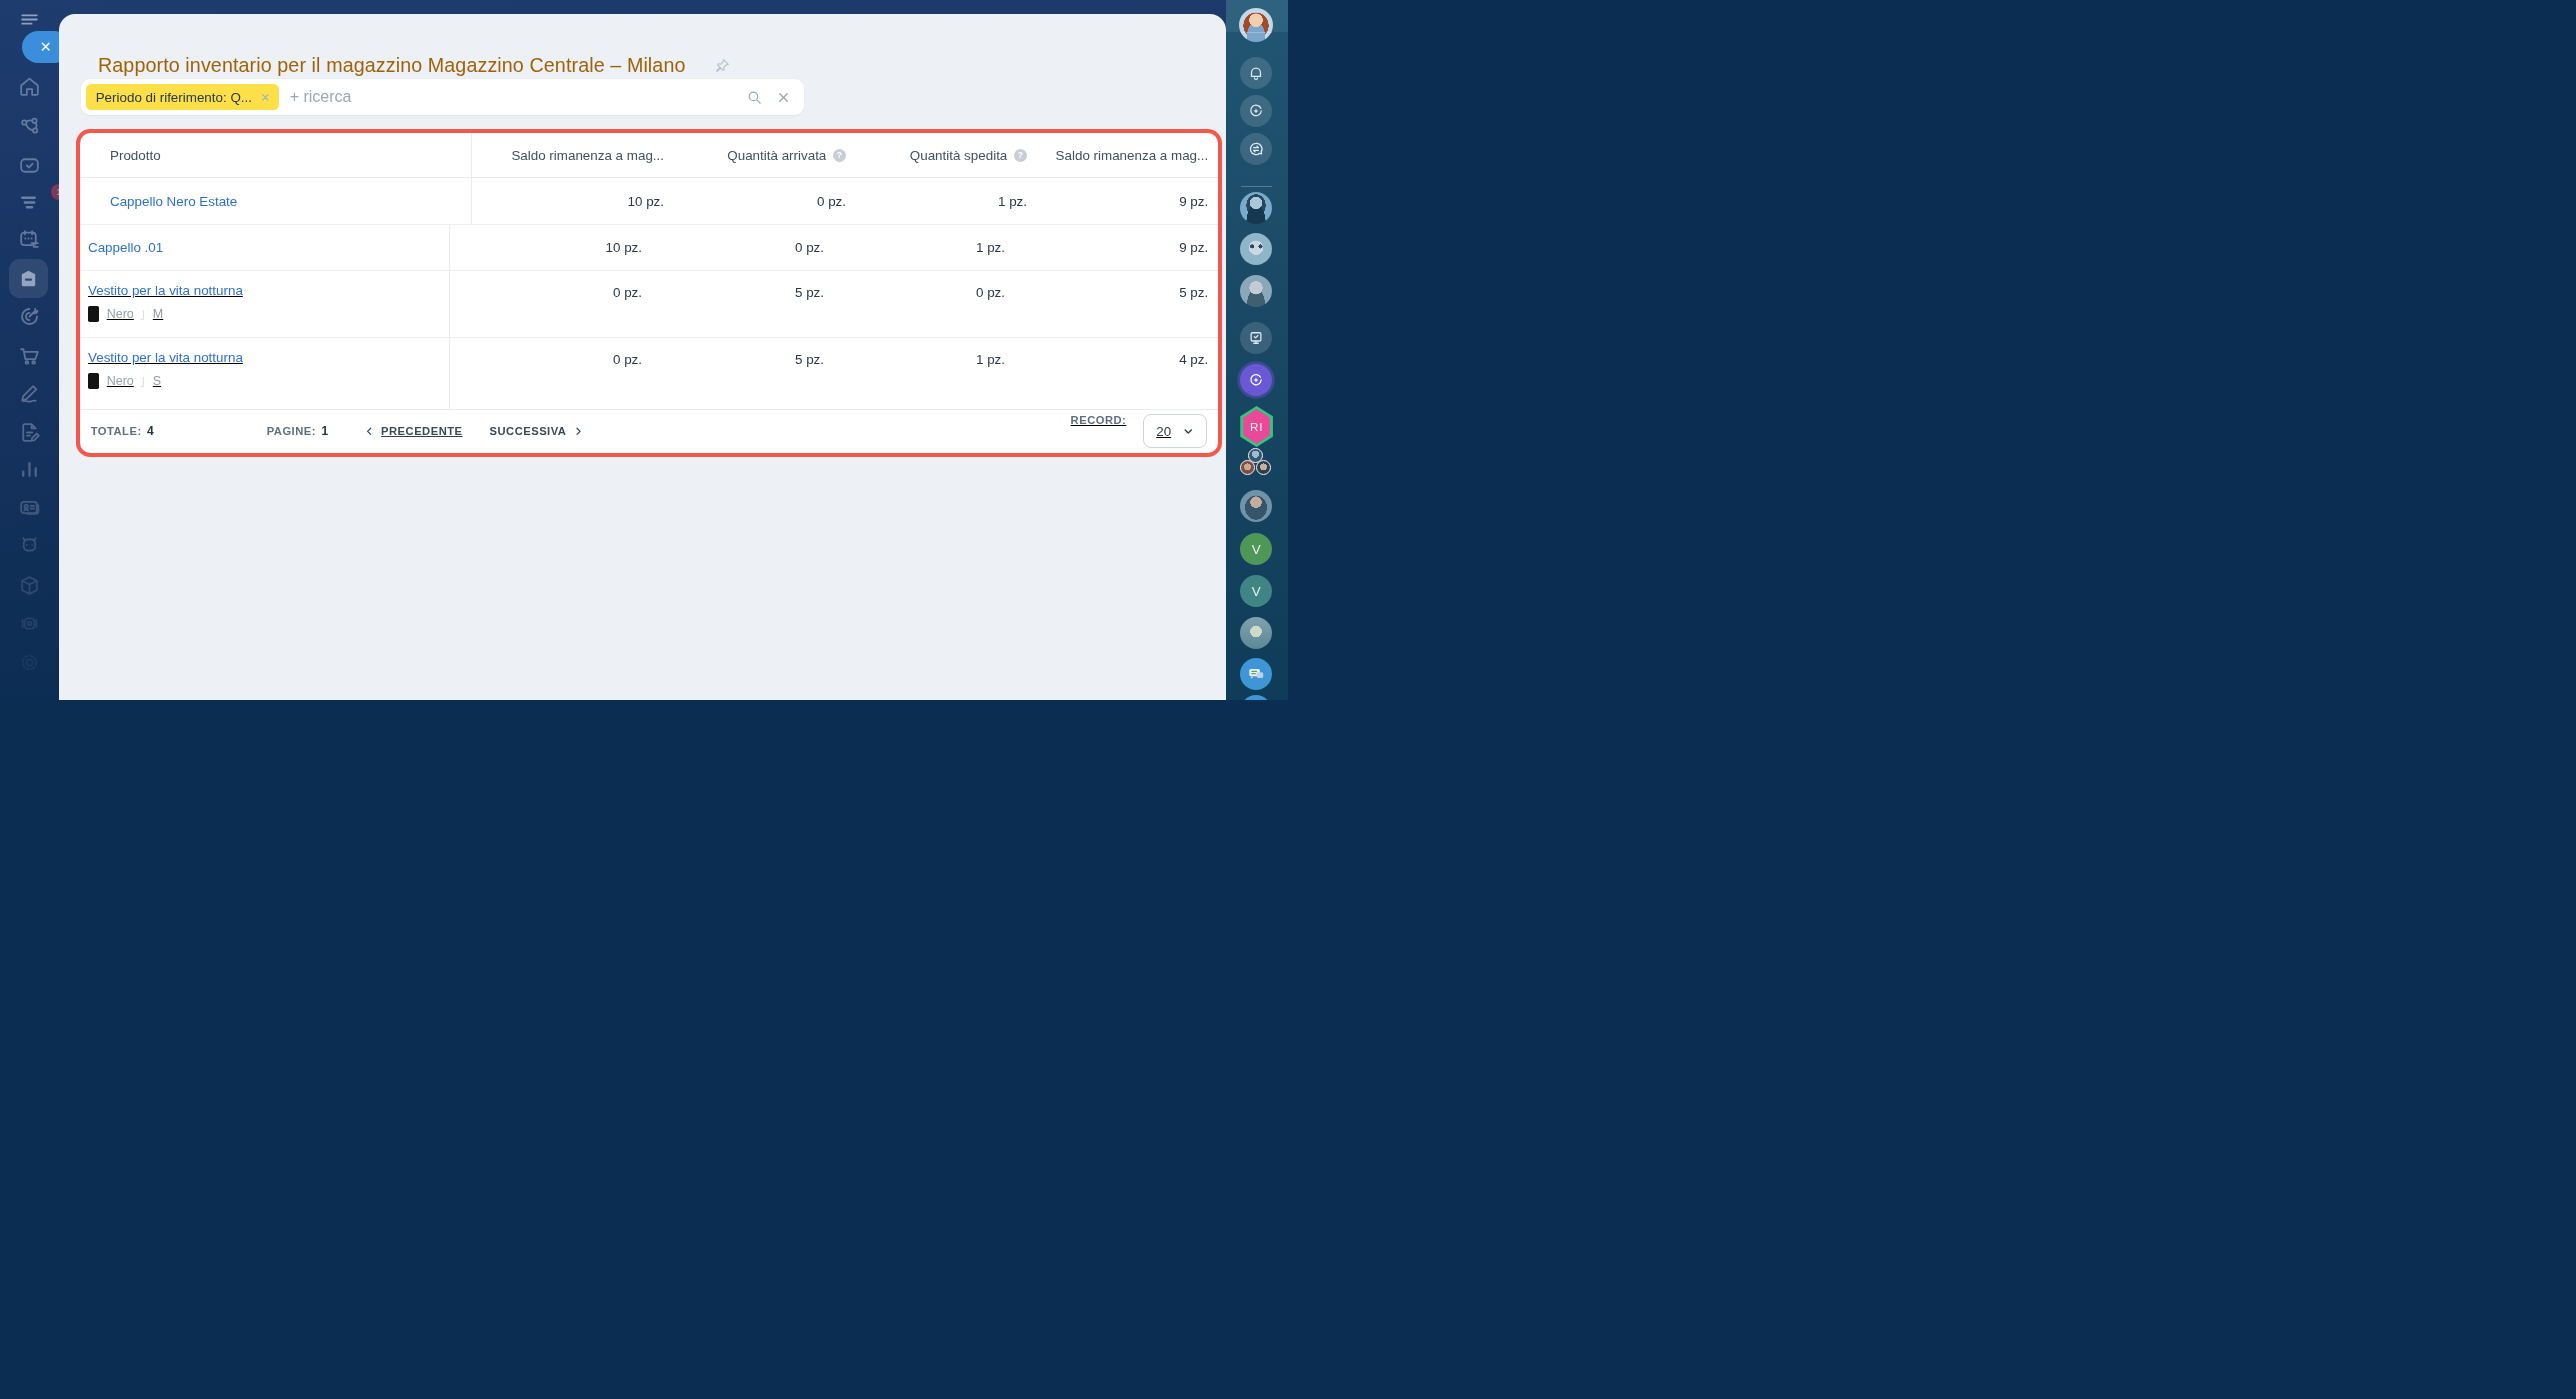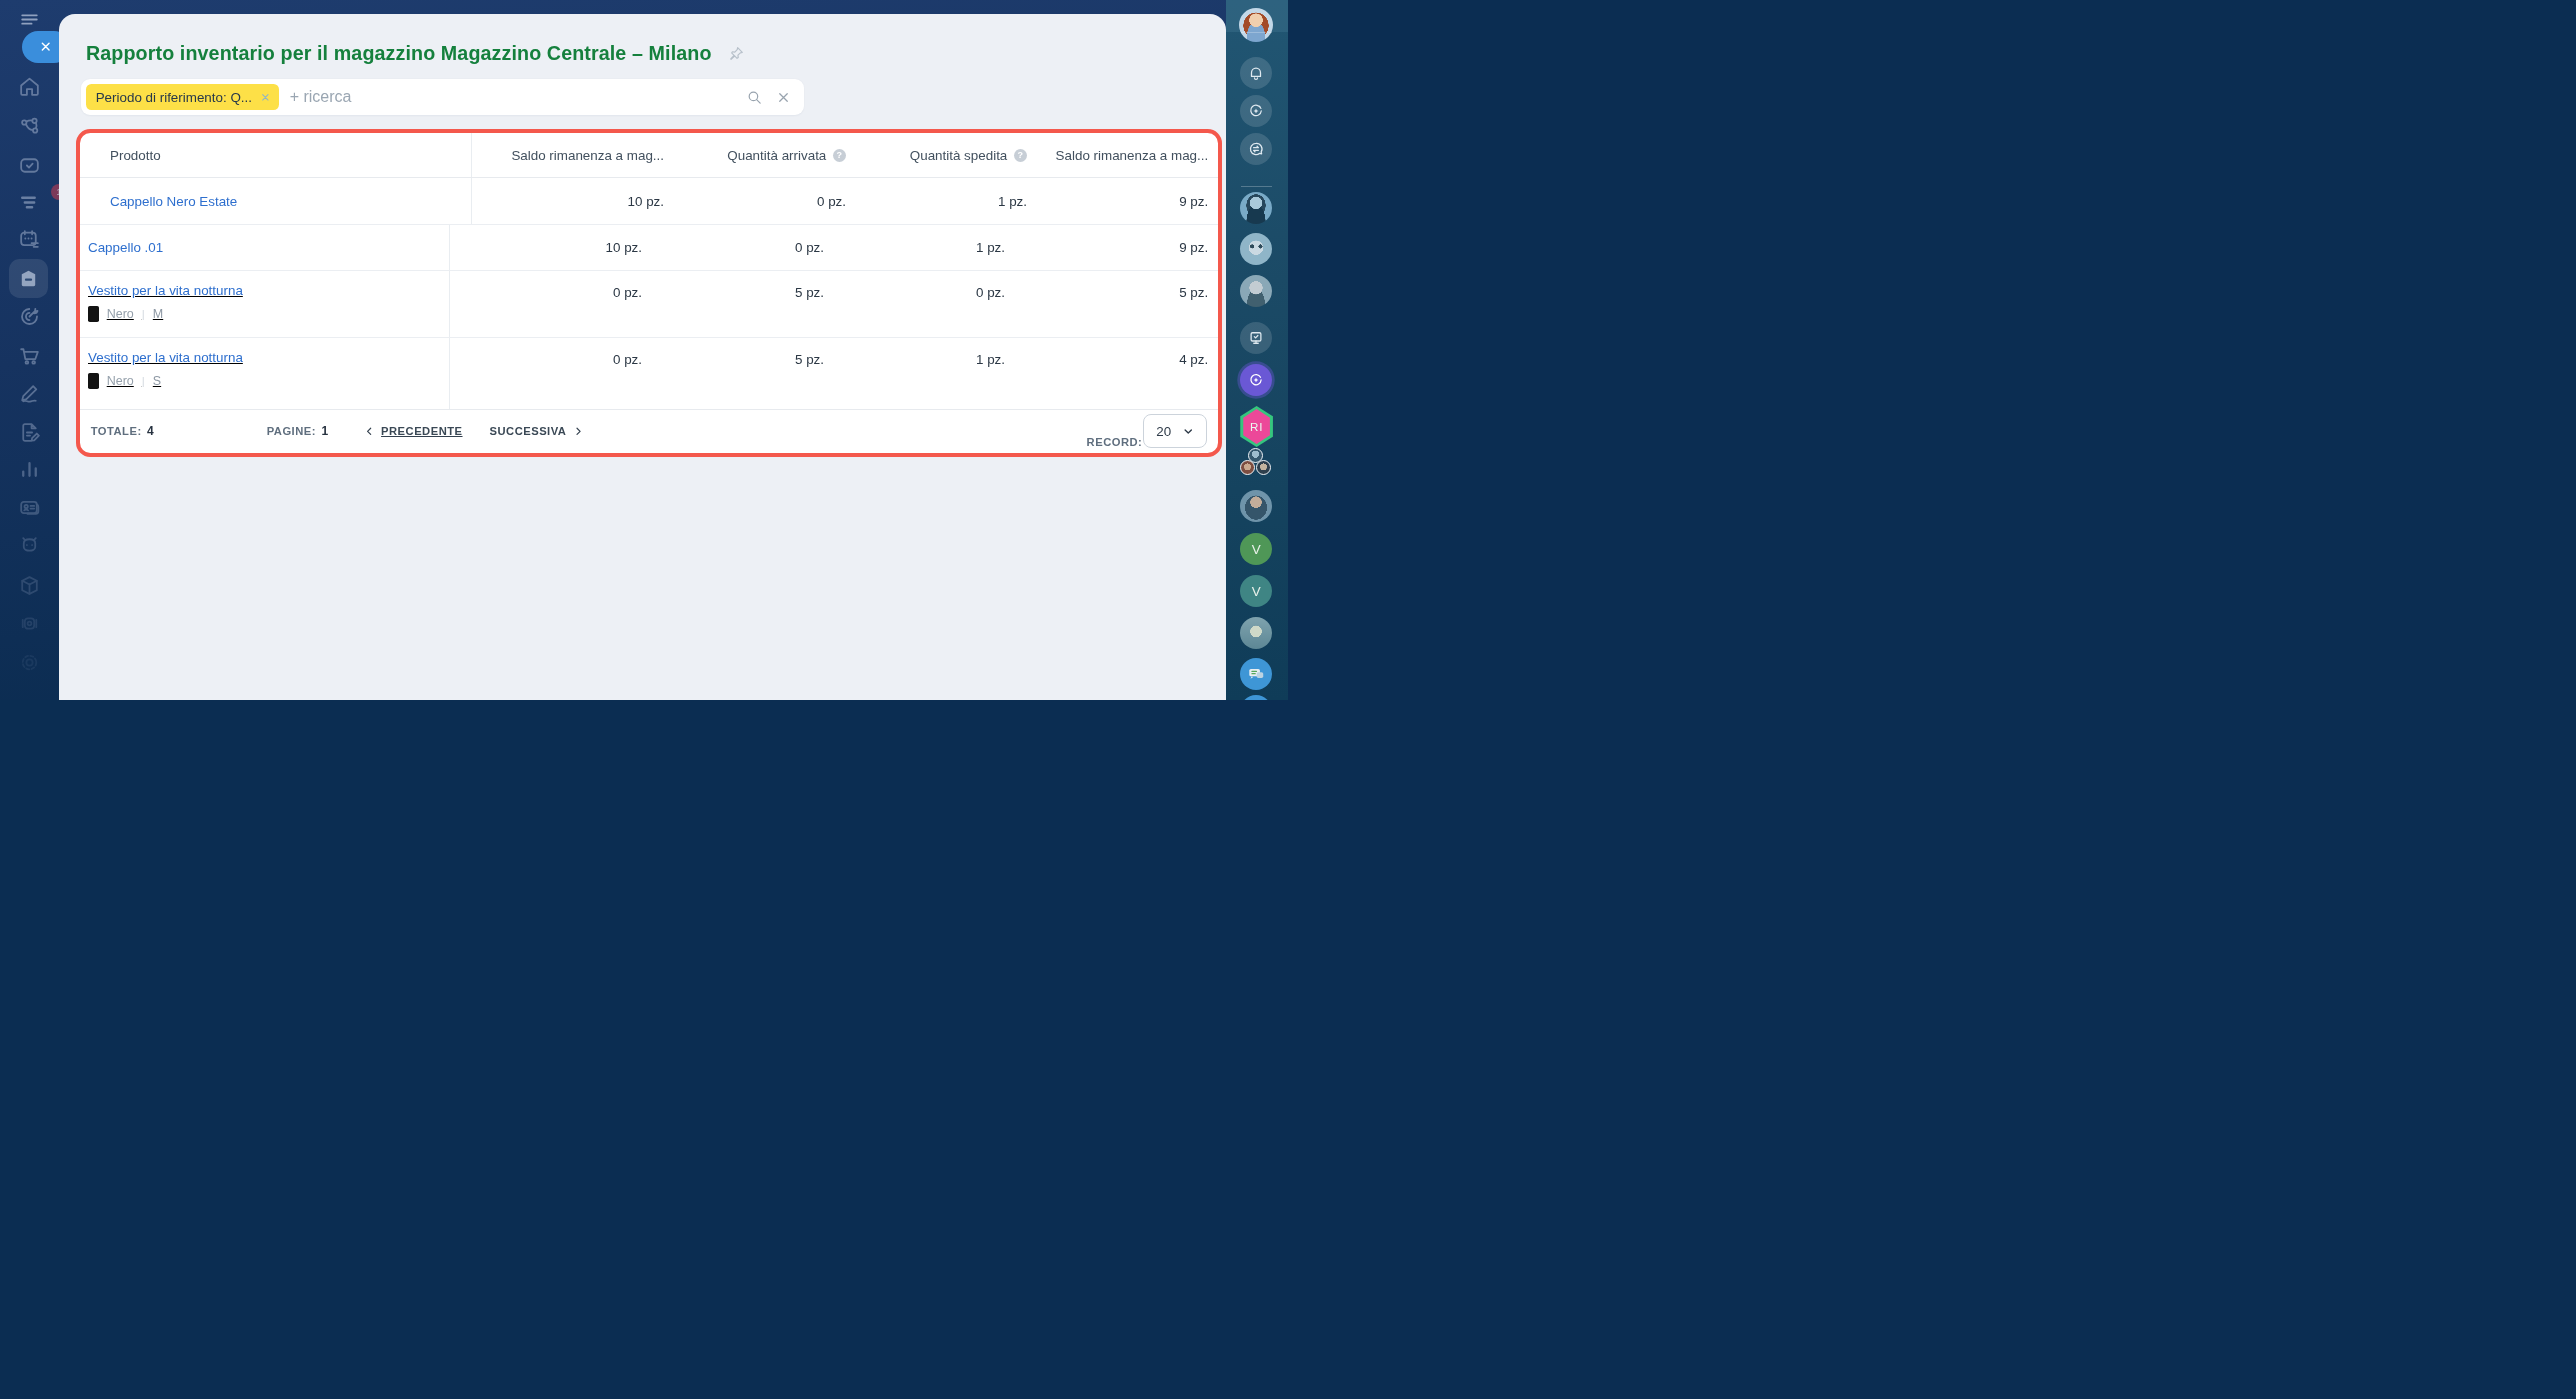--- a/index.html
+++ b/index.html
@@ -59,21 +59,21 @@
   .v-badge{font-size:13.4px;color:#e9f1ea;}
   .hex-outer{width:38px;height:41px;background:#36c57e;display:flex;align-items:center;justify-content:center;
       clip-path:polygon(50% 0%,93% 25%,93% 75%,50% 100%,7% 75%,7% 25%);}
   .hex-inner{width:31px;height:35px;background:#ec4899;display:flex;align-items:center;justify-content:center;
       clip-path:polygon(50% 0%,93% 25%,93% 75%,50% 100%,7% 75%,7% 25%);color:#eafaf1;font-size:11.6px;letter-spacing:0.9px;}
 
   
   .card{position:absolute;left:59px;top:14.3px;width:1167px;height:686px;background:#edf0f5;
       border-radius:16px 16px 0 0;z-index:3;}
   .page-title{position:absolute;left:23px;top:24px;display:flex;align-items:center;gap:11.6px;}
-  .page-title h1{margin:4px;font-size:19.7px;font-weight:700;color:#15803d;letter-spacing:0.1px;}
+  .page-title h1{margin:16px;font-size:19.7px;font-weight:400;color:#a16207;letter-spacing:0.1px;}
 
   .filter-bar{position:absolute;left:21.5px;top:65px;width:723px;height:36px;background:#ffffff;
       border-radius:9px;display:flex;align-items:center;padding:0 12.5px 0 5.4px;box-shadow:0 0.9px 1.8px rgba(20,40,70,0.05);}
   .chip{height:26px;background:#fde047;border-radius:5.4px;display:flex;align-items:center;
       padding:0 8px 0 9.8px;font-size:13.4px;color:#27384a;white-space:nowrap;}
   .chip .chip-x{margin-left:8px;color:#8fb4c8;display:flex;}
   .filter-input{flex:1;border:none;outline:none;background:transparent;font-size:16px;color:#2c3845;margin-left:9px;}
   .filter-input::placeholder{color:#9aa6b2;}
   .fb-icons{display:flex;align-items:center;gap:13.4px;color:#98a3ae;}
 
@@ -102,21 +102,21 @@
   .swatch{width:10.7px;height:16px;border-radius:1.8px;background:#131313;}
   .vname{font-size:12.5px;color:#95a0ab;}
   .vsep{color:#d4dae0;font-size:11.6px;}
   .vsize{font-size:12.5px;color:#8d98a4;}
 
   .tfoot{height:43px;border-top:0.9px solid #e7eaee;display:flex;align-items:center;padding:0 10.7px;}
   .flabel{font-size:11.2px;letter-spacing:0.5px;color:#5f6e7e;font-weight:700;}
   .fvalue{font-size:12px;color:#273240;font-weight:700;margin-left:5.4px;}
   .pgbtn{display:flex;align-items:center;gap:6.3px;color:#33404e;cursor:pointer;}
   .pgbtn .flabel{color:#3a4855;}
-  .rec-group{margin-left:auto;display:flex;align-items:flex-end;gap:1px;}
+  .rec-group{margin-left:auto;display:flex;align-items:flex-start;gap:17px;text-decoration:underline;}
   .rec-select{width:64px;height:34px;border:0.9px solid #ccd3db;border-radius:8px;background:#fff;
       display:flex;align-items:center;justify-content:center;gap:10.7px;cursor:pointer;}
   .rec-select .fvalue{margin:0;font-size:13.4px;font-weight:400;color:#2f3b49;}
 </style>
 </head>
 <body>
 
 <div class="app">
 
   <div class="left-rail">

